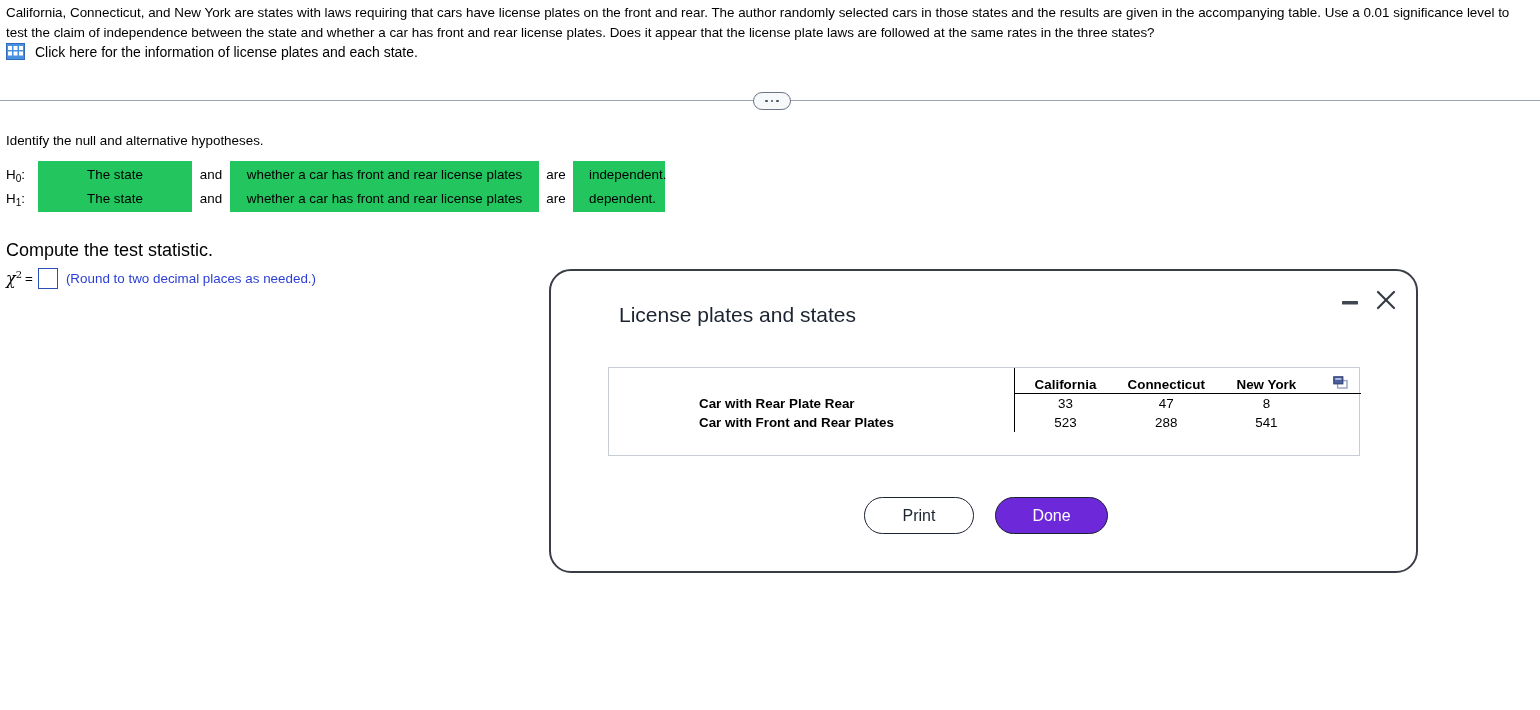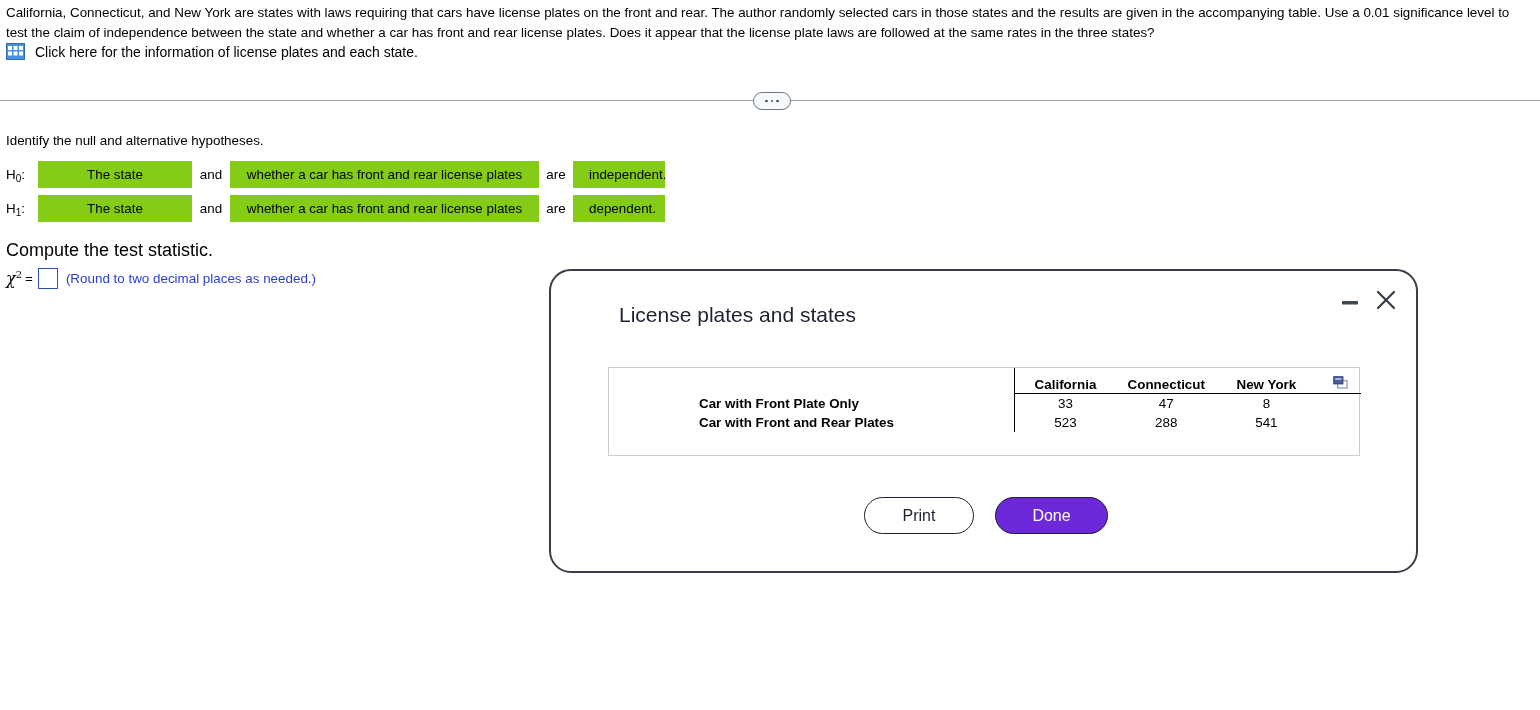--- a/index.html
+++ b/index.html
@@ -93,35 +93,35 @@
   .hypo-row {
     position: absolute;
     left: 6px;
     display: flex;
     align-items: center;
     height: 27px;
     font-size: 13.4px;
     white-space: nowrap;
   }
   #hypo-row-0 { top: 161px; }
-  #hypo-row-1 { top: 195px; }
+  #hypo-row-1 { top: 185px; }
 
   .hypo-label {
     width: 32px;
     flex: 0 0 auto;
     font-size: 13.4px;
   }
   .hypo-label sub {
     font-size: 10px;
     vertical-align: baseline;
     position: relative;
     top: 3px;
   }
   .field {
-    background: #84cc16;
+    background: #22c55e;
     height: 27px;
     line-height: 27px;
     display: inline-block;
     text-align: center;
     font-size: 13.4px;
     cursor: pointer;
     box-sizing: border-box;
   }
   .field-subject { width: 154px; }
   .field-object  { width: 309px; text-align: center; }
@@ -382,21 +382,21 @@
                 <rect x="4.6" y="4.6" width="9.4" height="7.4" fill="#ffffff" stroke="#94a2c8" stroke-width="1.4"></rect>
                 <rect x="0.8" y="0.8" width="9" height="7" fill="#4a5f9e" stroke="#33447a" stroke-width="1.2"></rect>
                 <rect x="2.2" y="2.4" width="6.2" height="1.1" fill="#ffffff"></rect>
               </svg>
             </span>
           </th>
         </tr>
       </thead>
       <tbody>
         <tr class="body-row">
-          <td class="col-label">Car with Front Plate Only</td>
+          <td class="col-label">Car with Rear Plate Rear</td>
           <td class="col-num vrule">33</td>
           <td class="col-num">47</td>
           <td class="col-num">8</td>
           <td></td>
         </tr>
         <tr class="body-row">
           <td class="col-label">Car with Front and Rear Plates</td>
           <td class="col-num vrule">523</td>
           <td class="col-num">288</td>
           <td class="col-num">541</td>

